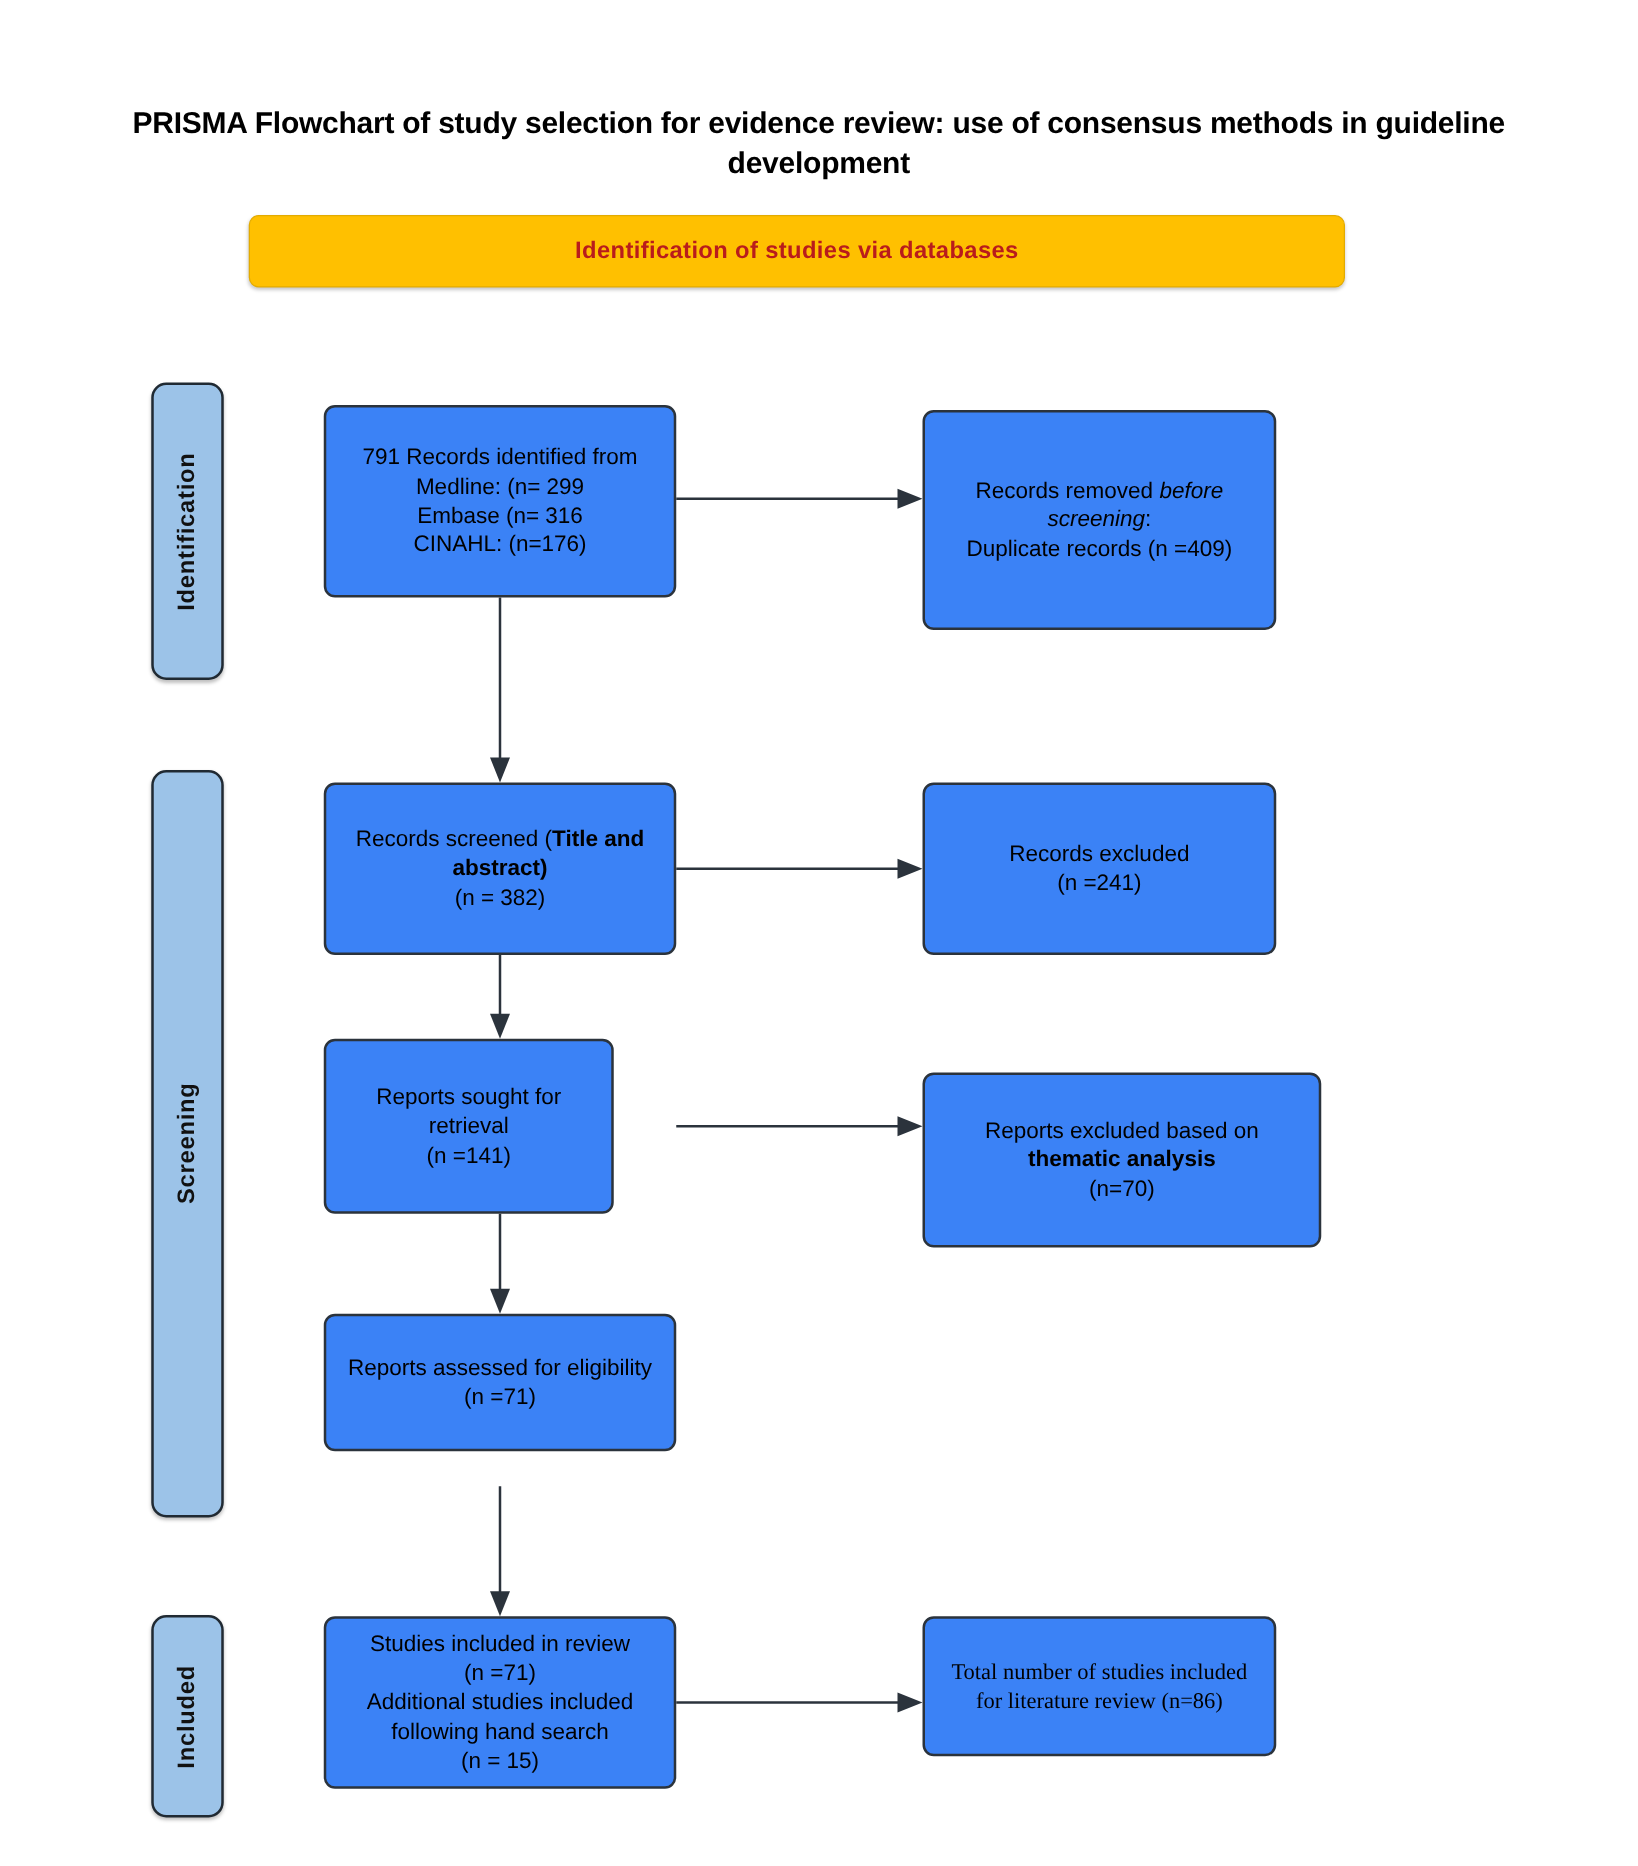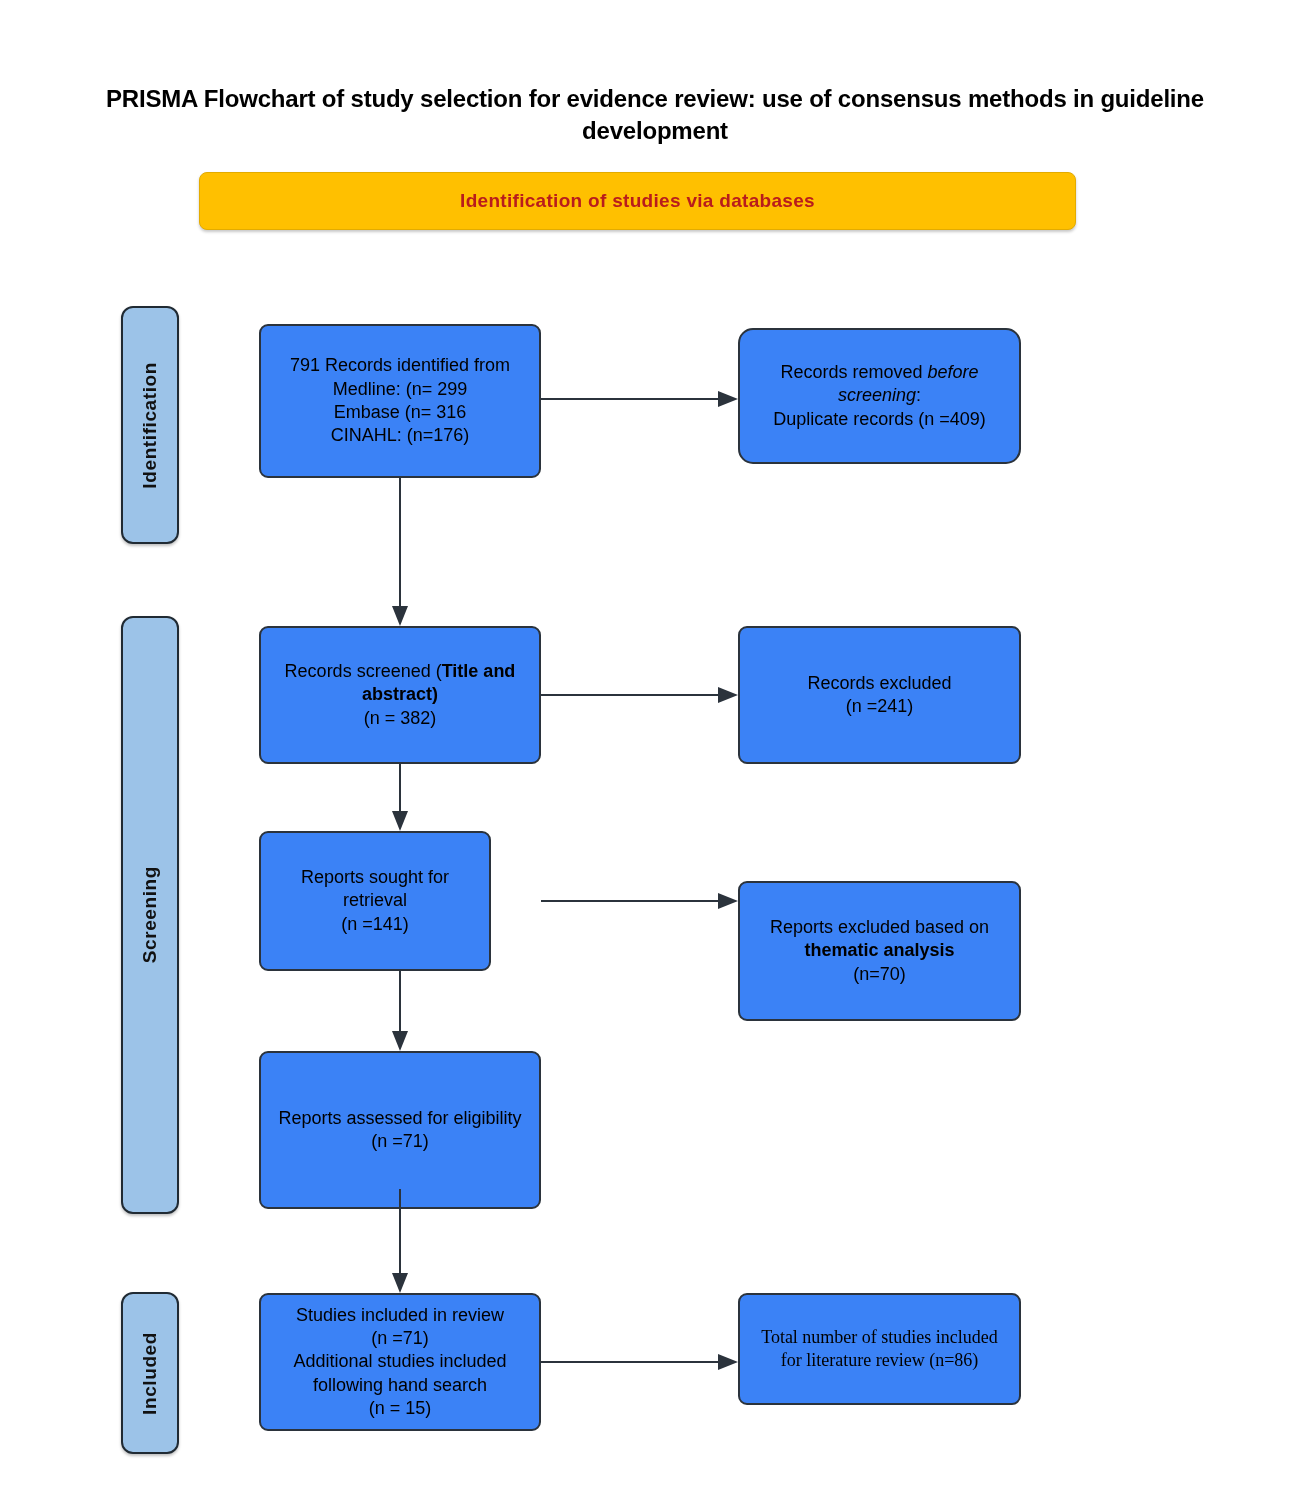--- a/index.html
+++ b/index.html
@@ -92,27 +92,27 @@
     box-sizing: border-box;
   }
   .fbox .txt { width: 100%; }
   .fbox b { font-weight: bold; }
   .fbox i { font-style: italic; }
 
   
   #box-identified   { left: 259px; top: 324px;  width: 282px; height: 154px; }
   #box-screened     { left: 259px; top: 626px;  width: 282px; height: 138px; }
   #box-sought       { left: 259px; top: 831px;  width: 232px; height: 140px; }
-  #box-assessed     { left: 259px; top: 1051px; width: 282px; height: 158px; }
+  #box-assessed     { left: 259px; top: 1051px; width: 282px; height: 110px; }
   #box-included     { left: 259px; top: 1293px; width: 282px; height: 138px; }
 
   
-  #box-removed      { left: 738px; top: 328px;  width: 283px; height: 136px; border-radius: 15px; }
+  #box-removed      { left: 738px; top: 328px;  width: 283px; height: 176px; }
   #box-excluded     { left: 738px; top: 626px;  width: 283px; height: 138px; }
-  #box-excl-them    { left: 738px; top: 881px;  width: 283px; height: 140px; }
+  #box-excl-them    { left: 738px; top: 858px;  width: 319px; height: 140px; }
   #box-total        { left: 738px; top: 1293px; width: 283px; height: 112px; font-family: Liberation Serif, serif; }
 
   
   .conn {
     position: absolute;
     overflow: visible;
   }
   .conn line { stroke: #2b333c; stroke-width: 2; }
   .conn polygon { fill: #2b333c; }
 </style>

